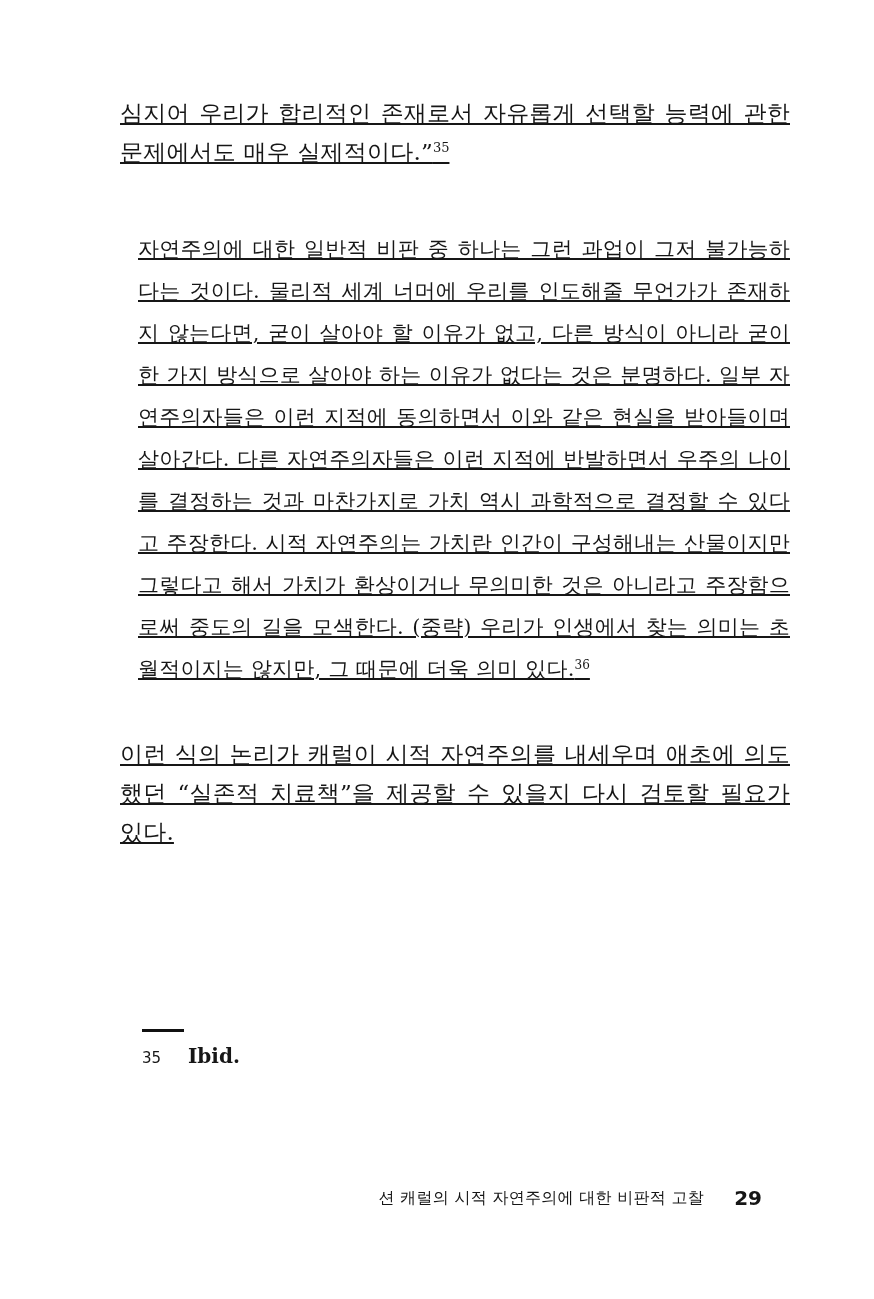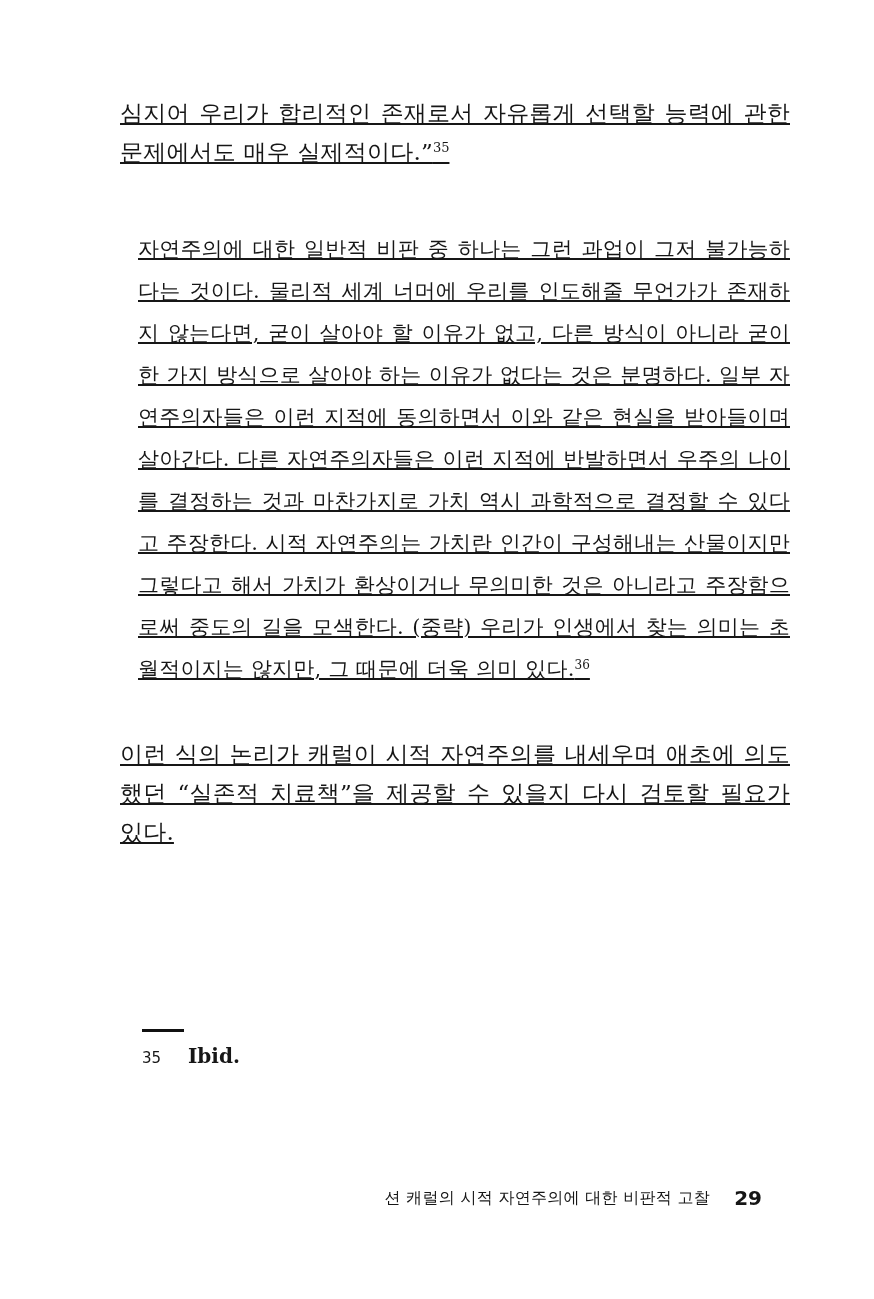--- a/index.html
+++ b/index.html
@@ -76,21 +76,21 @@
     top: 1186px;
     display: flex;
     align-items: center;
     white-space: nowrap;
   }
   .running-title {
     font-size: 16px;
     letter-spacing: 0.3px;
   }
   .page-number {
-    margin-left: 24px;
+    margin-left: 30px;
     font-family: "DejaVu Sans", "Liberation Sans", sans-serif;
     font-size: 20px;
     font-weight: bold;
   }
 </style>
 </head>
 <body>
 
 <div class="page">
 

